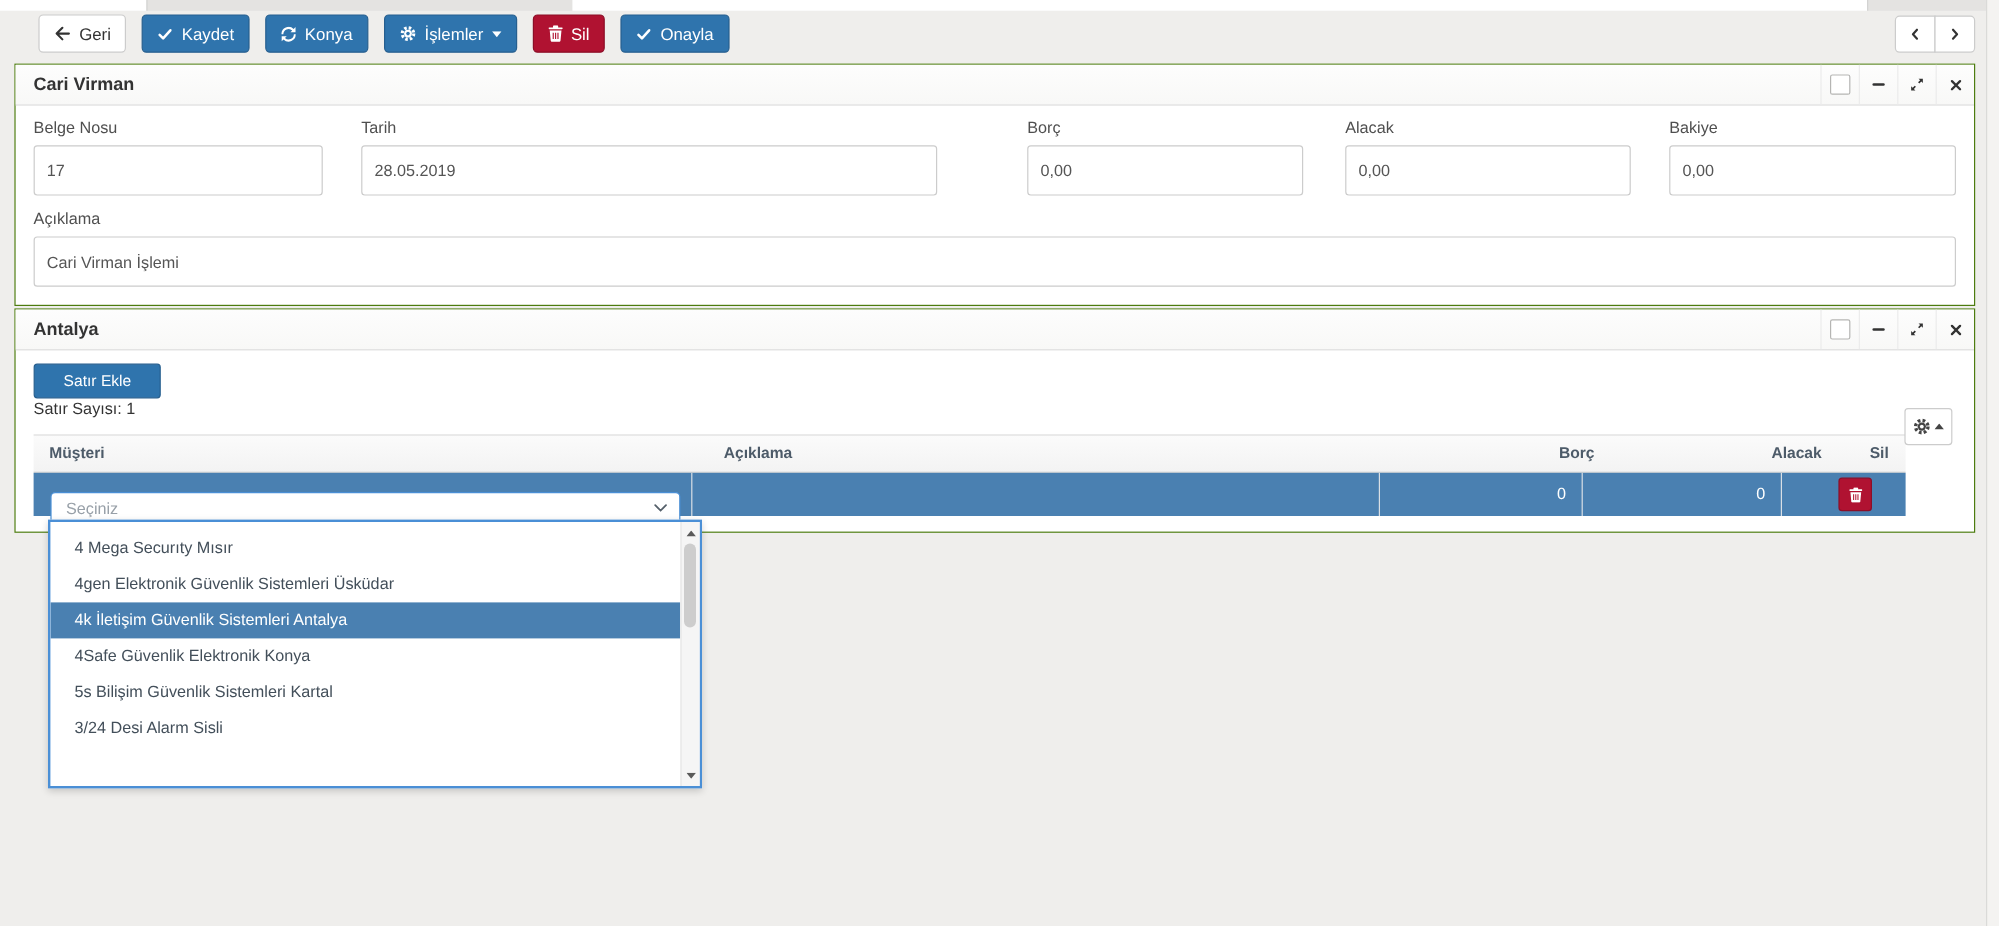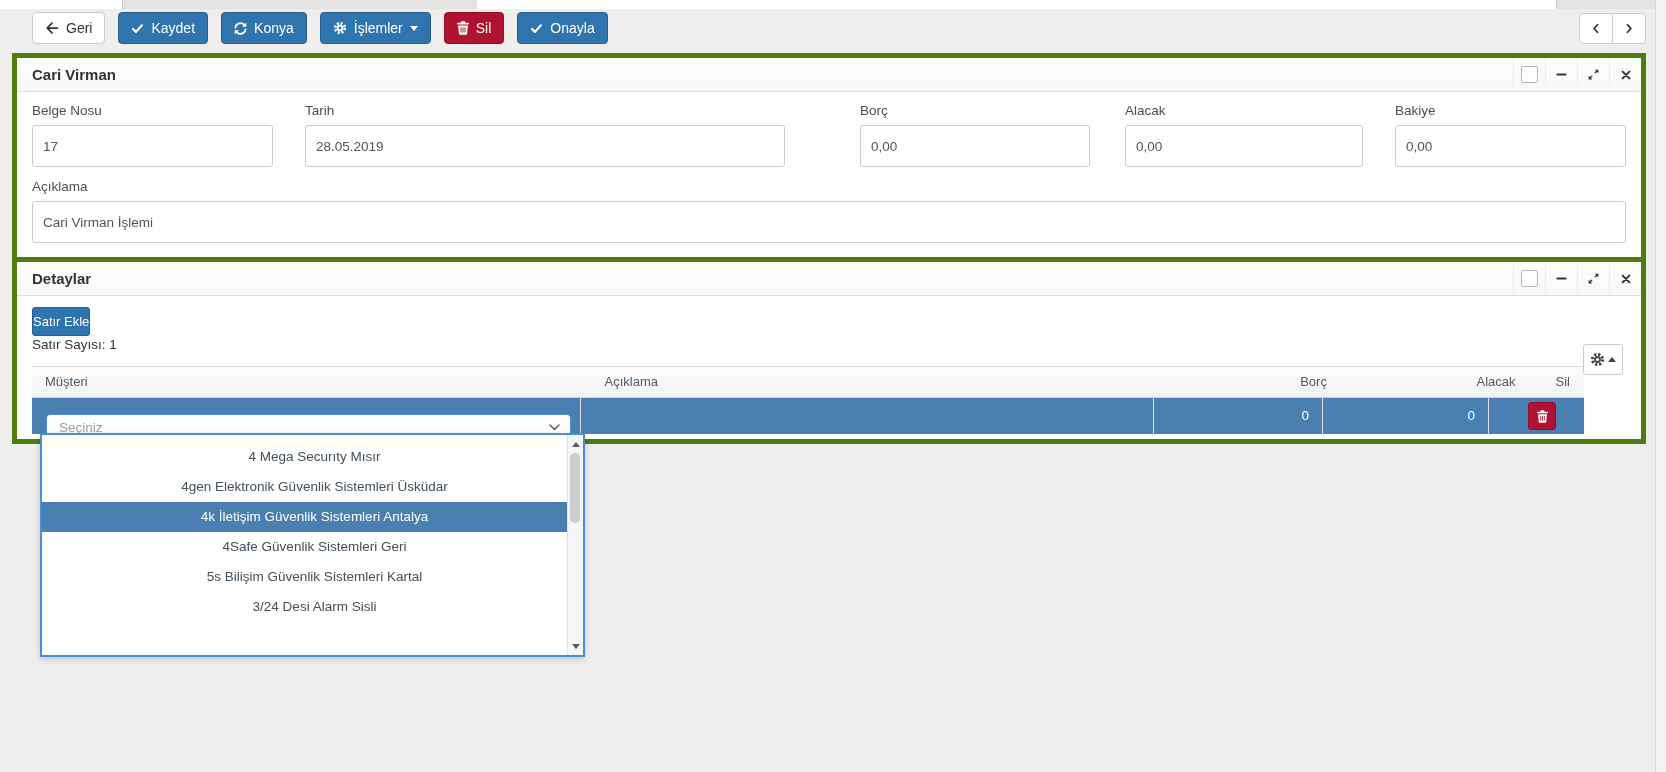--- a/index.html
+++ b/index.html
@@ -20,21 +20,21 @@
   .btn{height:32px;display:inline-flex;align-items:center;gap:7px;padding:0 12px;
        border-radius:4px;font-size:14px;box-sizing:border-box;cursor:pointer;white-space:nowrap;}
   .btn-default{background:#fff;border:1px solid #ccc;color:#333;}
   .btn-primary{background:#2f74ad;border:1px solid #275f8f;color:#fff;}
   .btn-danger{background:#b01231;border:1px solid #8c0e27;color:#fff;}
   .pager{position:absolute;top:13px;right:20px;display:flex;}
   .pg-btn{width:34px;height:31px;background:#fff;border:1px solid #ccc;display:flex;align-items:center;justify-content:center;box-sizing:border-box;cursor:pointer;}
   .pg-btn:first-child{border-radius:4px 0 0 4px;}
   .pg-btn:last-child{border-radius:0 4px 4px 0;margin-left:-1px;}
   
-  .panel{position:absolute;left:12px;width:1634px;background:#fff;border:5px solid #4d7c0f;box-sizing:border-box;}
+  .panel{position:absolute;left:12px;width:1634px;background:#fff;border:1px solid #4d7c0f;box-sizing:border-box;}
   .panel-hd{height:33px;display:flex;align-items:center;justify-content:space-between;
             background:linear-gradient(#fdfdfd,#f8f8f7);border-bottom:1px solid #ddd;}
   .panel-title{font-size:15px;font-weight:bold;padding-left:15px;color:#333;}
   .hd-controls{display:flex;height:100%;align-items:stretch;}
   .hd-cell{width:31px;display:flex;align-items:center;justify-content:center;border-left:1px solid #ececec;cursor:pointer;}
   .hd-checkbox{width:15px;height:15px;background:#fff;border:1px solid #b5b5b3;border-radius:2px;}
   #panel-cari{top:53px;}
   #panel-detay{top:257px;height:187px;}
   
   .p-body{padding:11px 15px 15px;position:relative;}
@@ -42,28 +42,28 @@
   .field label{display:block;margin-bottom:7px;font-size:13.5px;color:#4f4f4f;}
   .inp{height:42px;border:1px solid #ccc;border-radius:3px;padding:0 10px;font-size:13.5px;color:#555;
        box-sizing:border-box;width:100%;background:#fff;font-family:inherit;outline:none;}
   .f-belge{width:241px;margin-right:32px;}
   .f-tarih{width:480px;margin-right:75px;}
   .f-borc{width:230px;margin-right:35px;}
   .f-alacak{width:238px;margin-right:32px;}
   .f-bakiye{flex:1;}
   .f-aciklama{margin-top:12px;}
   
-  .btn-sm{height:29px;font-size:13px;border-radius:3px;padding:0 0;}
+  .btn-sm{height:29px;font-size:13px;border-radius:3px;padding:0 24px;}
   .row-count{margin-top:1px;font-size:13.5px;color:#333;}
   .gear-btn{position:absolute;right:18px;top:48px;width:40px;height:31px;background:#fff;border:1px solid #ccc;
             border-radius:3px;display:flex;align-items:center;justify-content:center;gap:3px;cursor:pointer;box-sizing:border-box;}
   
   .grid{width:calc(100% - 42px);margin-top:14px;font-size:13px;}
   .g-hd{display:flex;height:30px;line-height:29px;background:linear-gradient(#fbfbfb,#f3f3f3);
-        border-top:1px solid #dcdcdc;border-bottom:1px solid #cfcfcf;font-weight:normal;color:#4d5b69;gap:27px;}
+        border-top:1px solid #dcdcdc;border-bottom:1px solid #cfcfcf;font-weight:bold;color:#4d5b69;gap:27px;}
   .g-hd>div,.g-row>div{box-sizing:border-box;}
   .c-mus{width:548px;padding-left:13px;}
   .c-acik{width:573px;padding-left:13px;}
   .c-borc{width:169px;text-align:right;padding-right:13px;}
   .c-alacak{width:166px;text-align:right;padding-right:13px;}
   .c-sil{flex:1;text-align:right;padding-right:14px;}
   .g-row{display:flex;height:36px;background:#4a80b1;align-items:stretch;}
   .r-mus{width:548px;display:flex;align-items:center;padding:0 9px 0 14px;margin-top:23px;}
   .r-acik{width:573px;border-left:1px solid #d9dfe5;}
   .r-num{border-left:1px solid #d9dfe5;color:#fff;text-align:right;padding-right:13px;line-height:36px;font-size:13.5px;}
@@ -72,21 +72,21 @@
   .r-sil{flex:1;border-left:1px solid #d9dfe5;display:flex;align-items:center;justify-content:flex-end;padding-right:28px;}
   .combo{flex:1;height:28px;background:#fff;border:1px solid #4a8fd6;border-radius:4px;
          display:flex;align-items:center;padding:0 10px;box-sizing:border-box;}
   .combo input{flex:1;border:none;outline:none;font-size:13.5px;color:#444;background:transparent;font-family:inherit;}
   .combo input::placeholder{color:#98a0a8;opacity:1;}
   .del-btn{width:28px;height:28px;background:#b01231;border:1px solid #8c0e27;border-radius:3px;
            display:flex;align-items:center;justify-content:center;cursor:pointer;box-sizing:border-box;}
   
   .ddl{position:absolute;left:40px;top:433px;width:545px;height:224px;background:#fff;
        border:2px solid #4a8fd6;box-sizing:border-box;z-index:20;box-shadow:0 2px 6px rgba(0,0,0,.18);}
-  .ddl-items{position:absolute;top:0;left:0;right:16px;bottom:0;padding-top:7px;overflow:hidden;text-align:center;}
+  .ddl-items{position:absolute;top:0;left:0;right:16px;bottom:0;padding-top:7px;overflow:hidden;}
   .opt{height:30px;line-height:30px;padding-left:20px;font-size:13.5px;color:#434f5a;white-space:nowrap;cursor:pointer;}
   .opt.hl{background:#4a80b1;color:#fff;}
   .ddl-sb{position:absolute;top:0;right:0;bottom:0;width:16px;background:#f5f5f5;border-left:1px solid #e4e4e4;box-sizing:border-box;}
   .sb-arrow{position:absolute;left:0;width:100%;height:16px;display:flex;align-items:center;justify-content:center;cursor:pointer;}
   .sb-up{top:1px;} .sb-dn{bottom:1px;}
   .sb-thumb{position:absolute;top:18px;left:2px;width:10px;height:70px;background:#cdcdcd;border-radius:5px;cursor:pointer;}
   svg{display:block;}
 </style>
 </head>
 <body>
@@ -227,21 +227,21 @@
     </div>
     <div class="field f-aciklama">
       <label>Açıklama</label>
       <input class="inp" value="Cari Virman İşlemi" style="">
     </div>
   </div>
 </div>
 
 <div class="panel" id="panel-detay">
   <div class="panel-hd">
-    <div class="panel-title">Detaylar</div>
+    <div class="panel-title">Antalya</div>
     <div class="hd-controls">
       <div class="hd-cell">
           <span class="hd-checkbox"></span>
         </div>
       <div class="hd-cell">
           <span>
             <svg width="13" height="13" viewBox="0 0 16 16">
               <path stroke="#333" stroke-width="2.6" stroke-linecap="round" d="M3 8h10"></path>
             </svg>
           </span>
@@ -318,21 +318,21 @@
       </div>
     </div>
   </div>
 </div>
 
 <div class="ddl">
   <div class="ddl-items">
     <div class="opt">4 Mega Securıty Mısır</div>
     <div class="opt">4gen Elektronik Güvenlik Sistemleri Üsküdar</div>
     <div class="opt hl">4k İletişim Güvenlik Sistemleri Antalya</div>
-    <div class="opt">4Safe Güvenlik Sistemleri Geri</div>
+    <div class="opt">4Safe Güvenlik Elektronik Konya</div>
     <div class="opt">5s Bilişim Güvenlik Sistemleri Kartal</div>
     <div class="opt">3/24 Desi Alarm Sisli</div>
   </div>
   <div class="ddl-sb">
     <div class="sb-arrow sb-up">
         <svg width="8" height="5" viewBox="0 0 8 5">
           <path fill="#5a5a5a" d="M0 5h8L4 0z"></path>
         </svg>
       </div>
     <div class="sb-thumb"></div>

